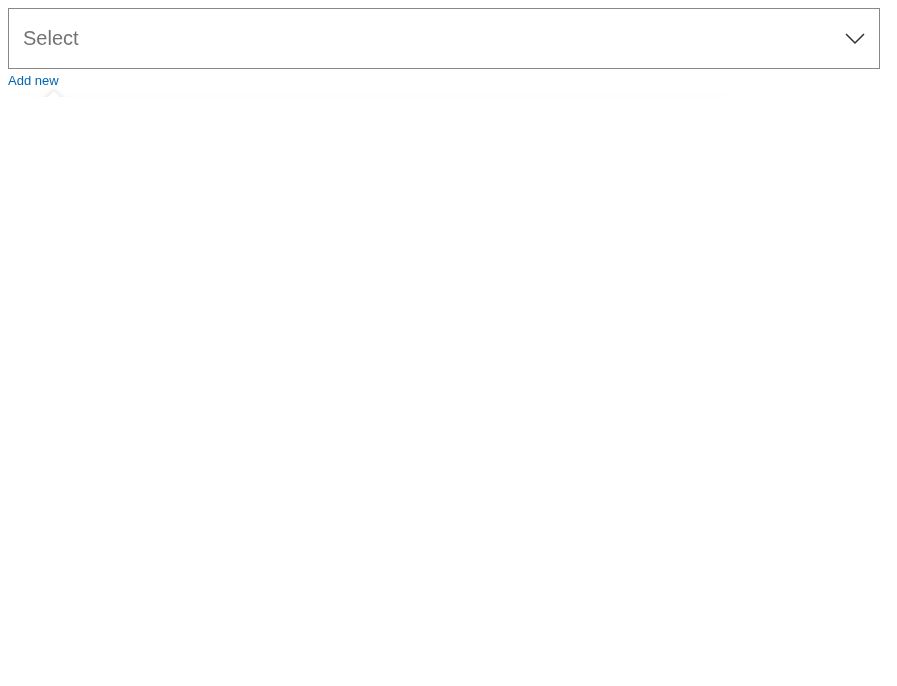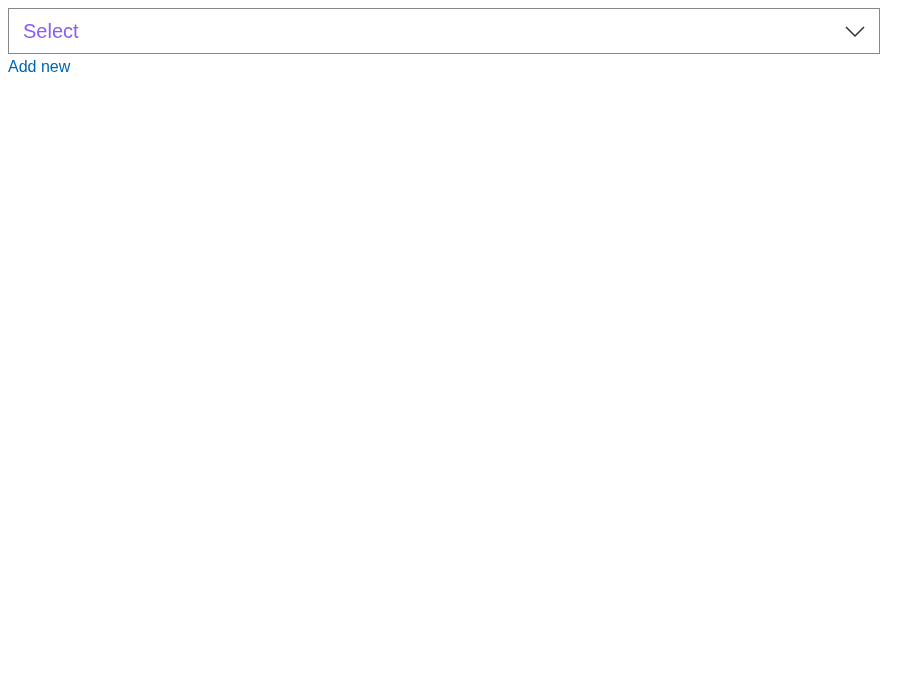--- a/index.html
+++ b/index.html
@@ -8,34 +8,34 @@
     padding: 8px;
     font-family: "Segoe UI", -apple-system, sans-serif;
     font-size: 16px;
     color: #323130;
     background: #fff;
     width: 897px;
     position: relative;
   }
   .top-select {
     width: 872px;
-    height: 46px;
+    height: 61px;
     border: 1px solid #8a8886;
     background: #fff;
     display: flex;
     align-items: center;
     justify-content: space-between;
     padding: 0 14px;
     font-size: 20px;
-    color: #8b5cf6;
+    color: #737373;
   }
   .top-select .chev { color: #323130; }
   .add-new-link {
     color: #0065b3;
-    font-size: 16px;
+    font-size: 13px;
     margin-top: 4px;
     display: inline-block;
     cursor: pointer;
   }
   .bg-fields {
     position: absolute;
     right: 18px;
     top: 244px;
     width: 380px;
   }

